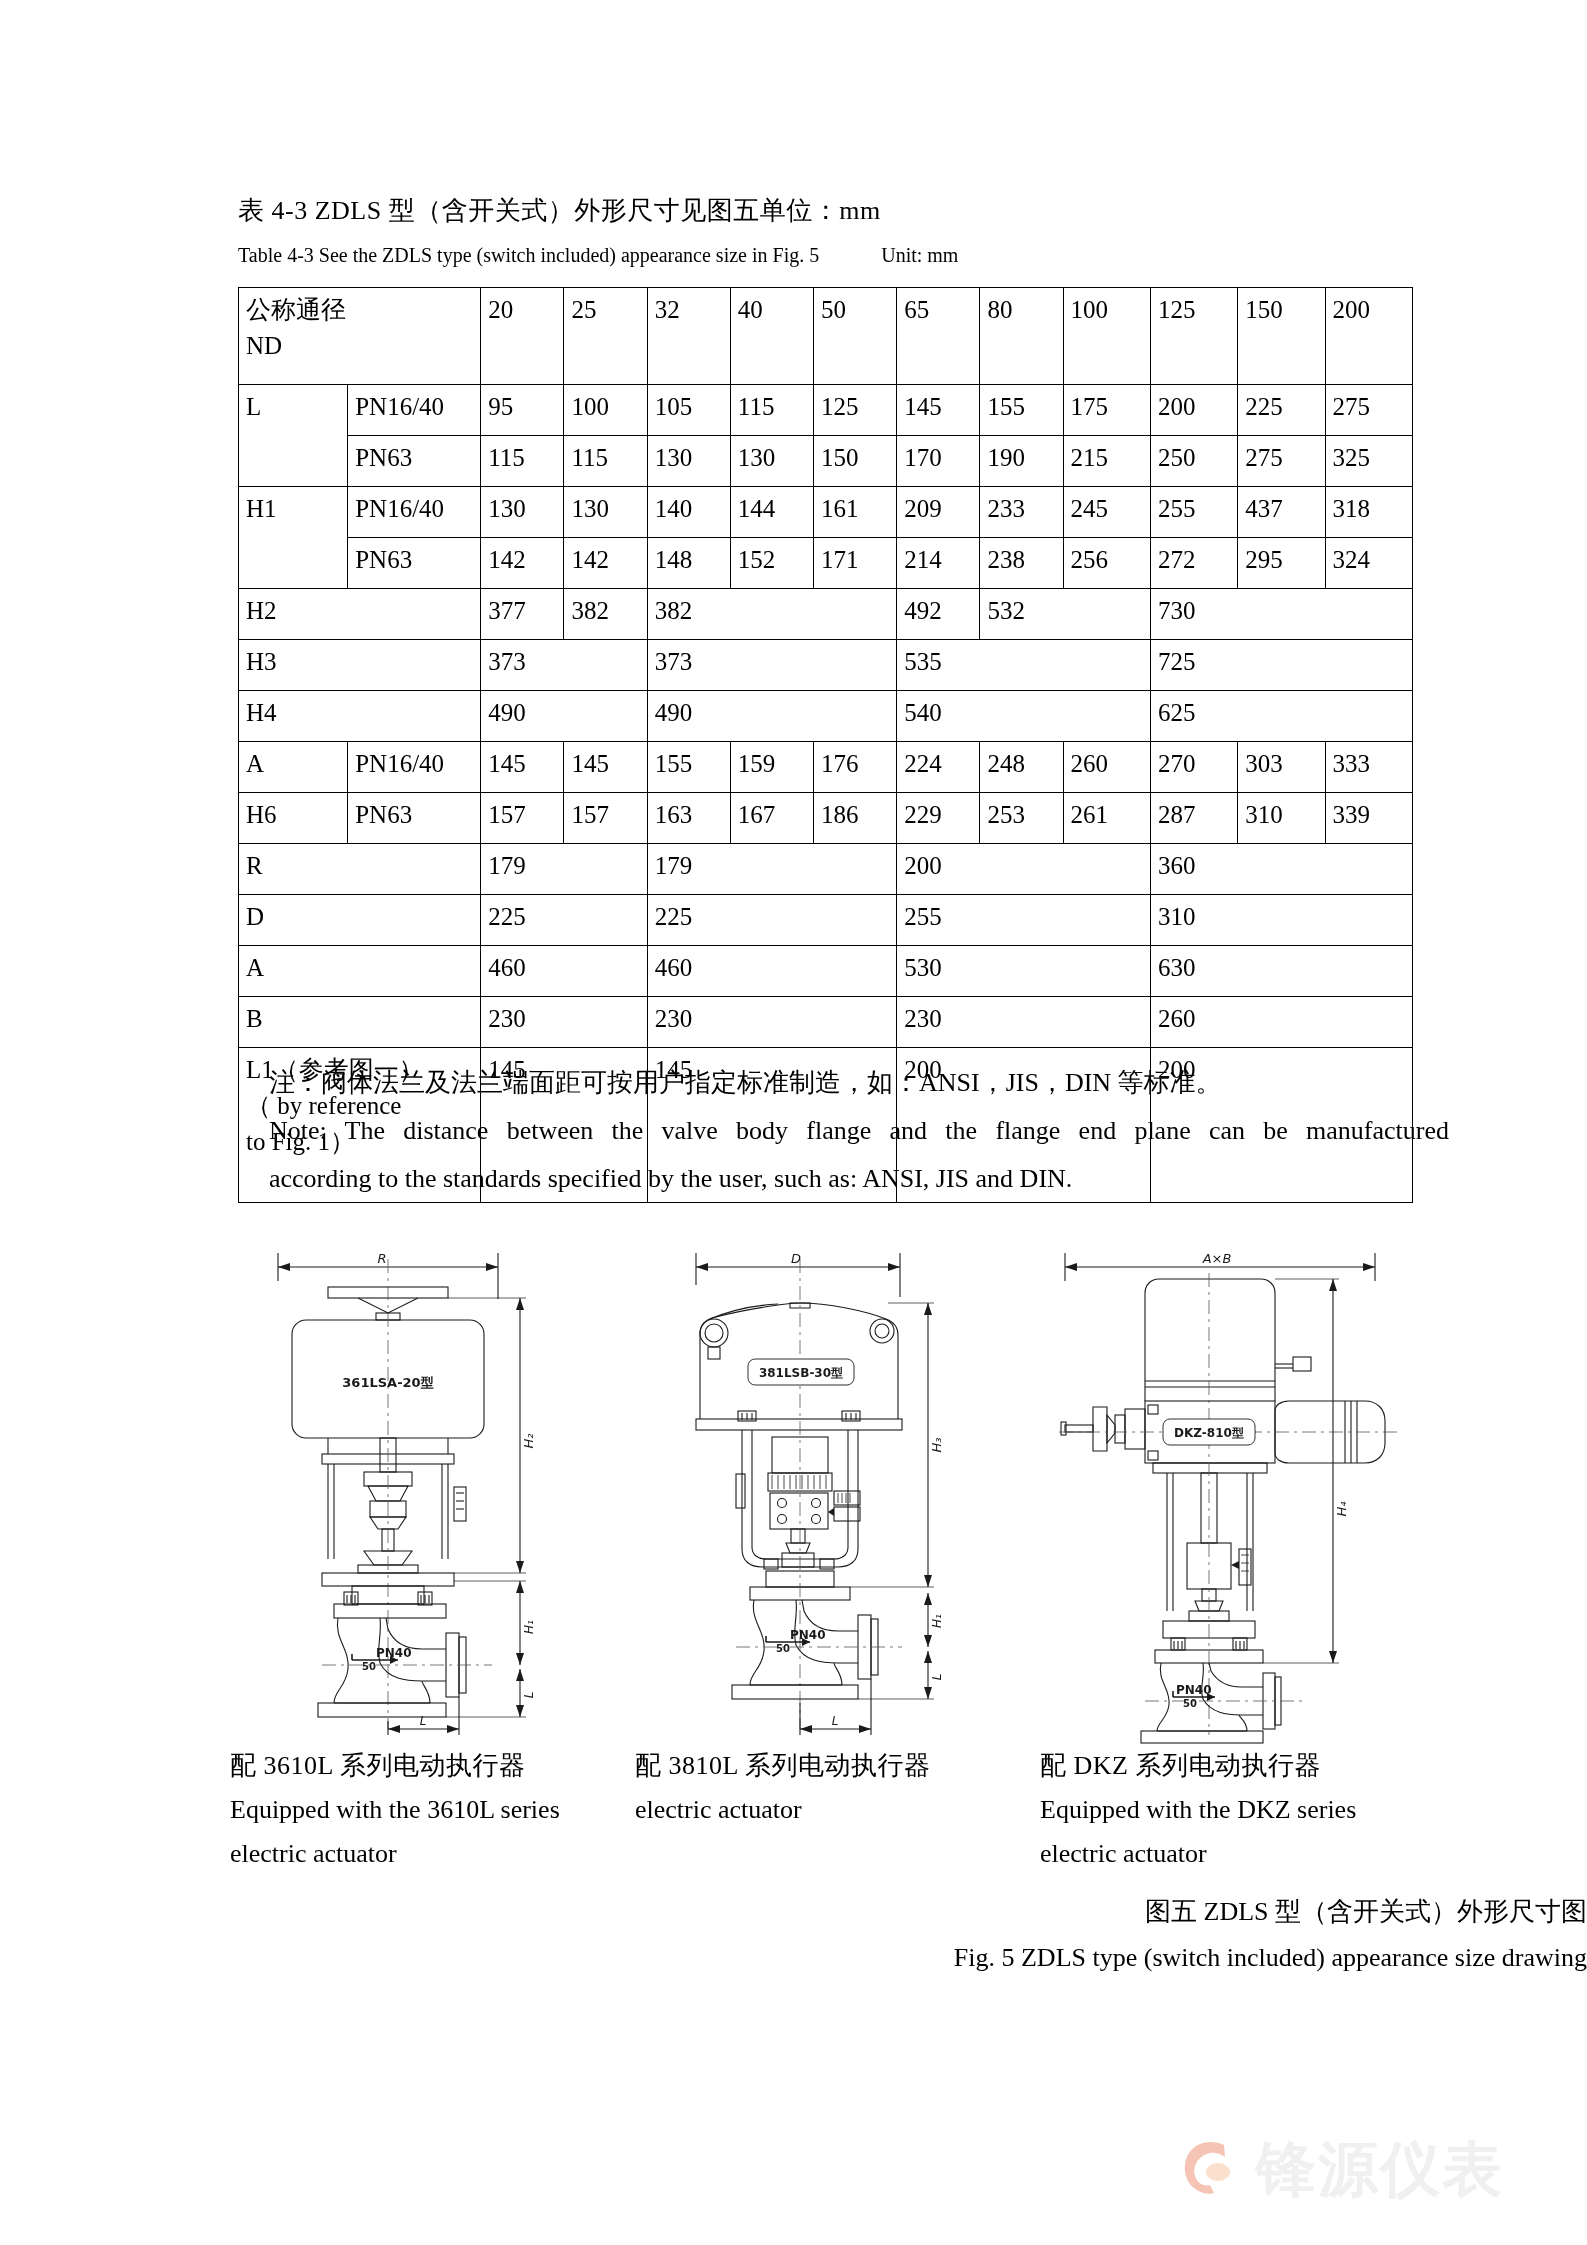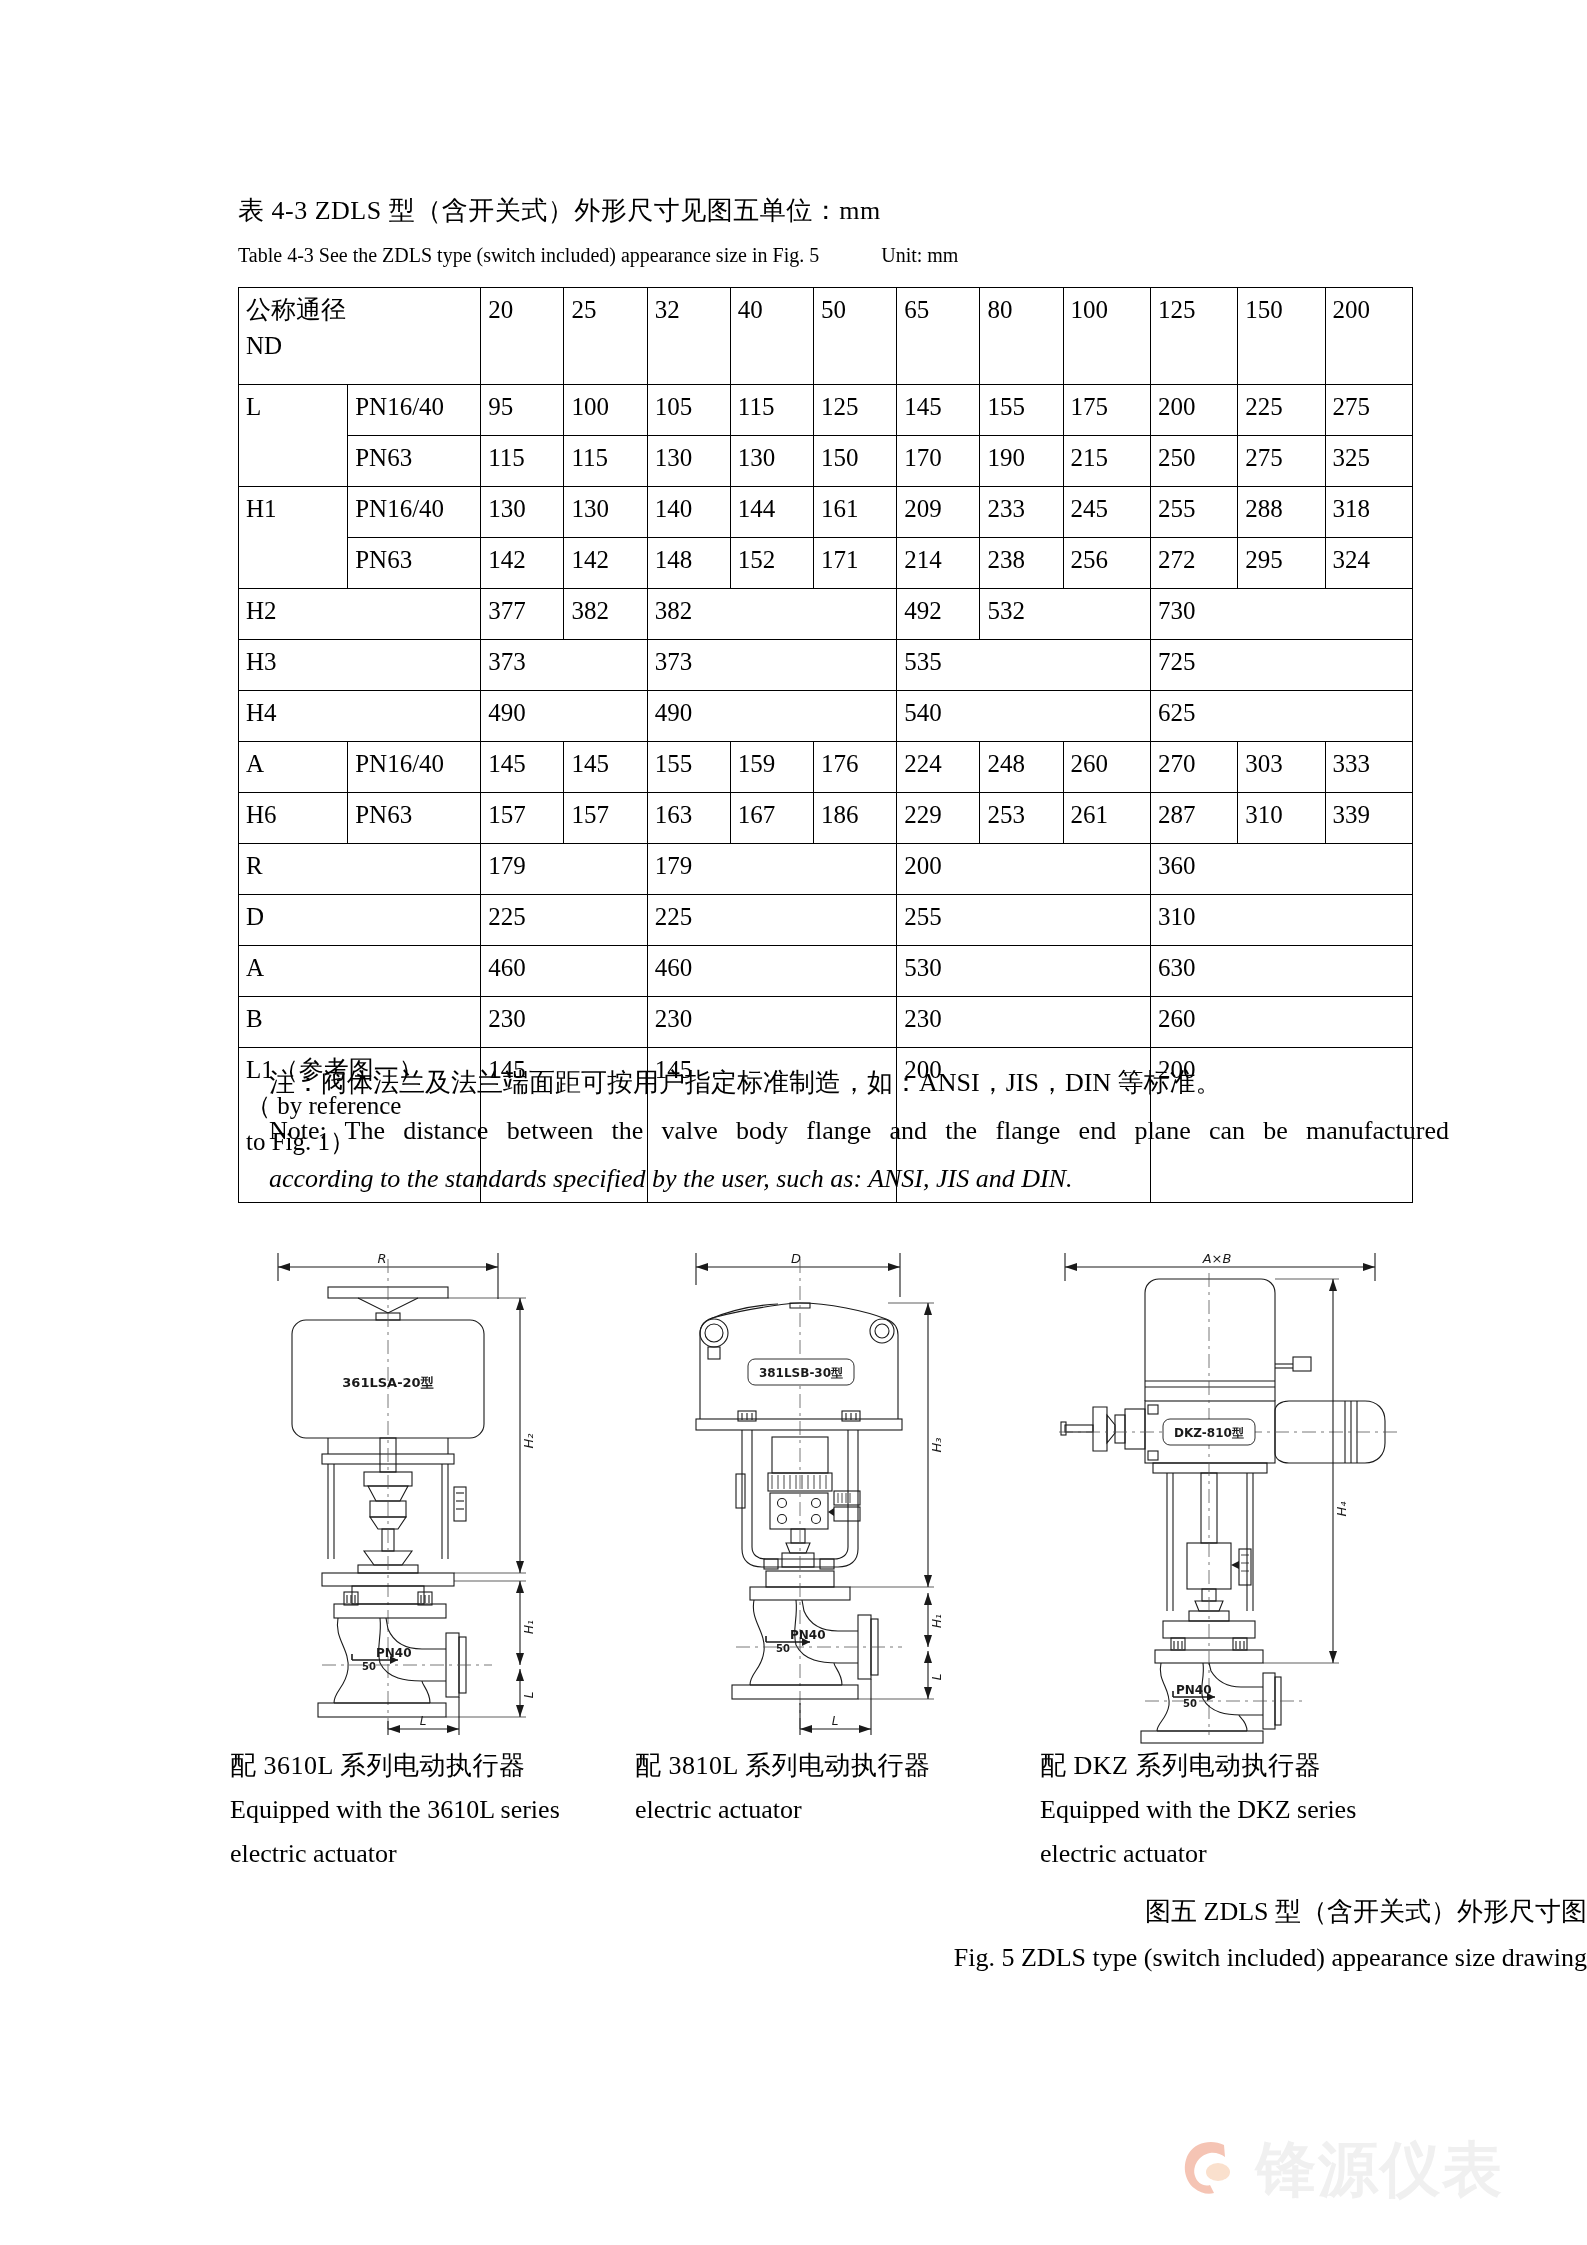--- a/index.html
+++ b/index.html
@@ -98,21 +98,20 @@
   }
   .note-line {
     line-height: 48px;
   }
   .note-en-justify {
     text-align: justify;
     text-align-last: justify;
   }
   .note-en-last {
     text-align: left;
-    font-style: italic;
   }
 
   
   .figures {
     position: absolute;
     left: 230px;
     top: 1215px;
     width: 1190px;
     height: 530px;
     display: flex;
@@ -265,21 +264,21 @@
           <td class="lbl">PN16/40</td>
           <td class="val">130</td>
           <td class="val">130</td>
           <td class="val">140</td>
           <td class="val">144</td>
           <td class="val">161</td>
           <td class="val">209</td>
           <td class="val">233</td>
           <td class="val">245</td>
           <td class="val">255</td>
-          <td class="val">288</td>
+          <td class="val">437</td>
           <td class="val">318</td>
         </tr>
         <tr>
           <td class="lbl">PN63</td>
           <td class="val">142</td>
           <td class="val">142</td>
           <td class="val">148</td>
           <td class="val">152</td>
           <td class="val">171</td>
           <td class="val">214</td>

